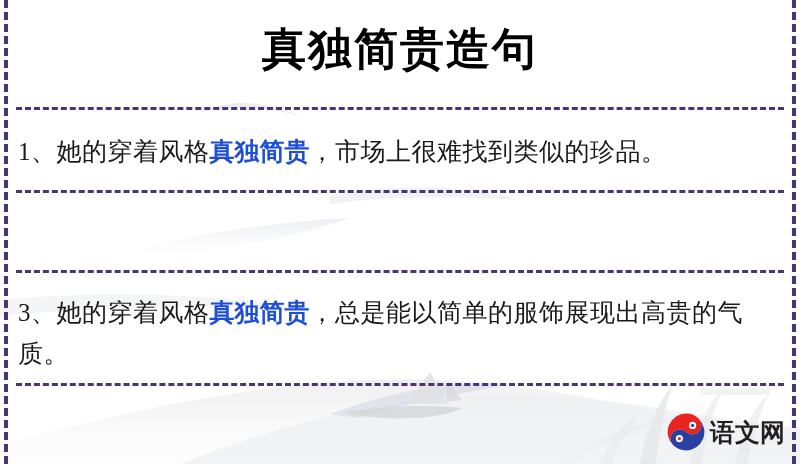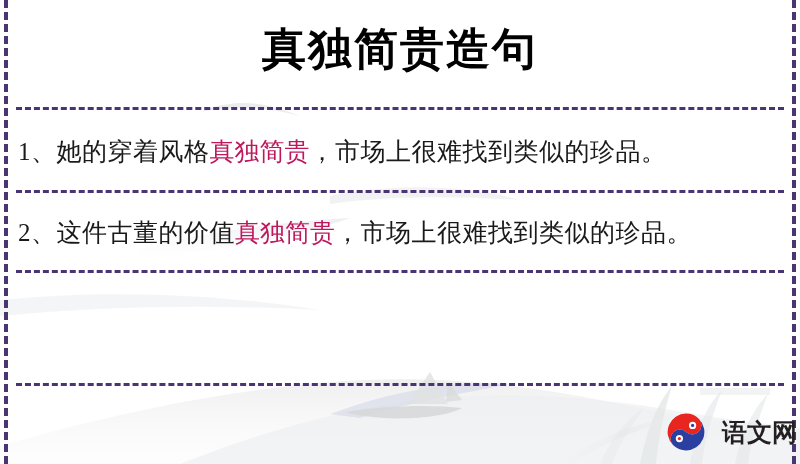--- a/index.html
+++ b/index.html
@@ -69,37 +69,37 @@
     position: absolute;
     left: 18px;
     width: 762px;
     font-size: 25px;
     line-height: 41px;
     color: #1a1a1a;
     z-index: 2;
     letter-spacing: 0.5px;
   }
   .row .hl {
-    color: #be185d;
-    font-weight: normal;
+    color: #1d4ed8;
+    font-weight: bold;
     font-family: "Liberation Sans", "DejaVu Sans", sans-serif;
     letter-spacing: 0;
   }
 
   
   .logo {
     position: absolute;
     left: 666px;
     top: 410px;
     width: 124px;
     height: 44px;
     z-index: 4;
     display: flex;
     align-items: center;
-    gap: 16px;
+    gap: 4px;
   }
   .logo-mark {
     width: 40px;
     height: 40px;
     flex: 0 0 40px;
   }
   .logo-text {
     font-family: "Liberation Sans", "DejaVu Sans", sans-serif;
     font-size: 25px;
     line-height: 28px;
@@ -162,24 +162,24 @@
   <div class="sep" style="top:190px"></div>
   <div class="sep" style="top:270px"></div>
   <div class="sep" style="top:383px"></div>
 
   <div class="title">真独简贵造句</div>
 
   <div class="row" style="top:131px">
     <span>1、</span><span>她的穿着风格</span><span class="hl">真独简贵</span><span>，市场上很难找到类似的珍品。</span>
   </div>
 
-  <div class="row" style="top:212px">
-    <span>2、</span><span>这件古董的价值</span><span class="hl">真独简贵</span><span>，市场上很难找到类似的珍品。</span>
+
+  <div class="row" style="top:292px">
+    <span>3、</span><span>她的穿着风格</span><span class="hl">真独简贵</span><span>，总是能以简单的服饰展现出高贵的气质。</span>
   </div>
-
 
   <div class="logo">
     <svg class="logo-mark" viewBox="0 0 100 100" xmlns="http://www.w3.org/2000/svg">
 
       <path d="M50 4 A46 46 0 0 0 17.5 82.5 A23 23 0 0 1 50 50 A23 23 0 0 0 82.5 17.5 A46 46 0 0 0 50 4 Z" fill="#e8251f"></path>
 
       <path d="M50 96 A46 46 0 0 0 82.5 17.5 A23 23 0 0 1 50 50 A23 23 0 0 0 17.5 82.5 A46 46 0 0 0 50 96 Z" fill="#2b3fa0"></path>
 
       <circle cx="66.5" cy="33.5" r="9" fill="#ffffff"></circle>
       <circle cx="33.5" cy="66.5" r="9" fill="#ffffff"></circle>

